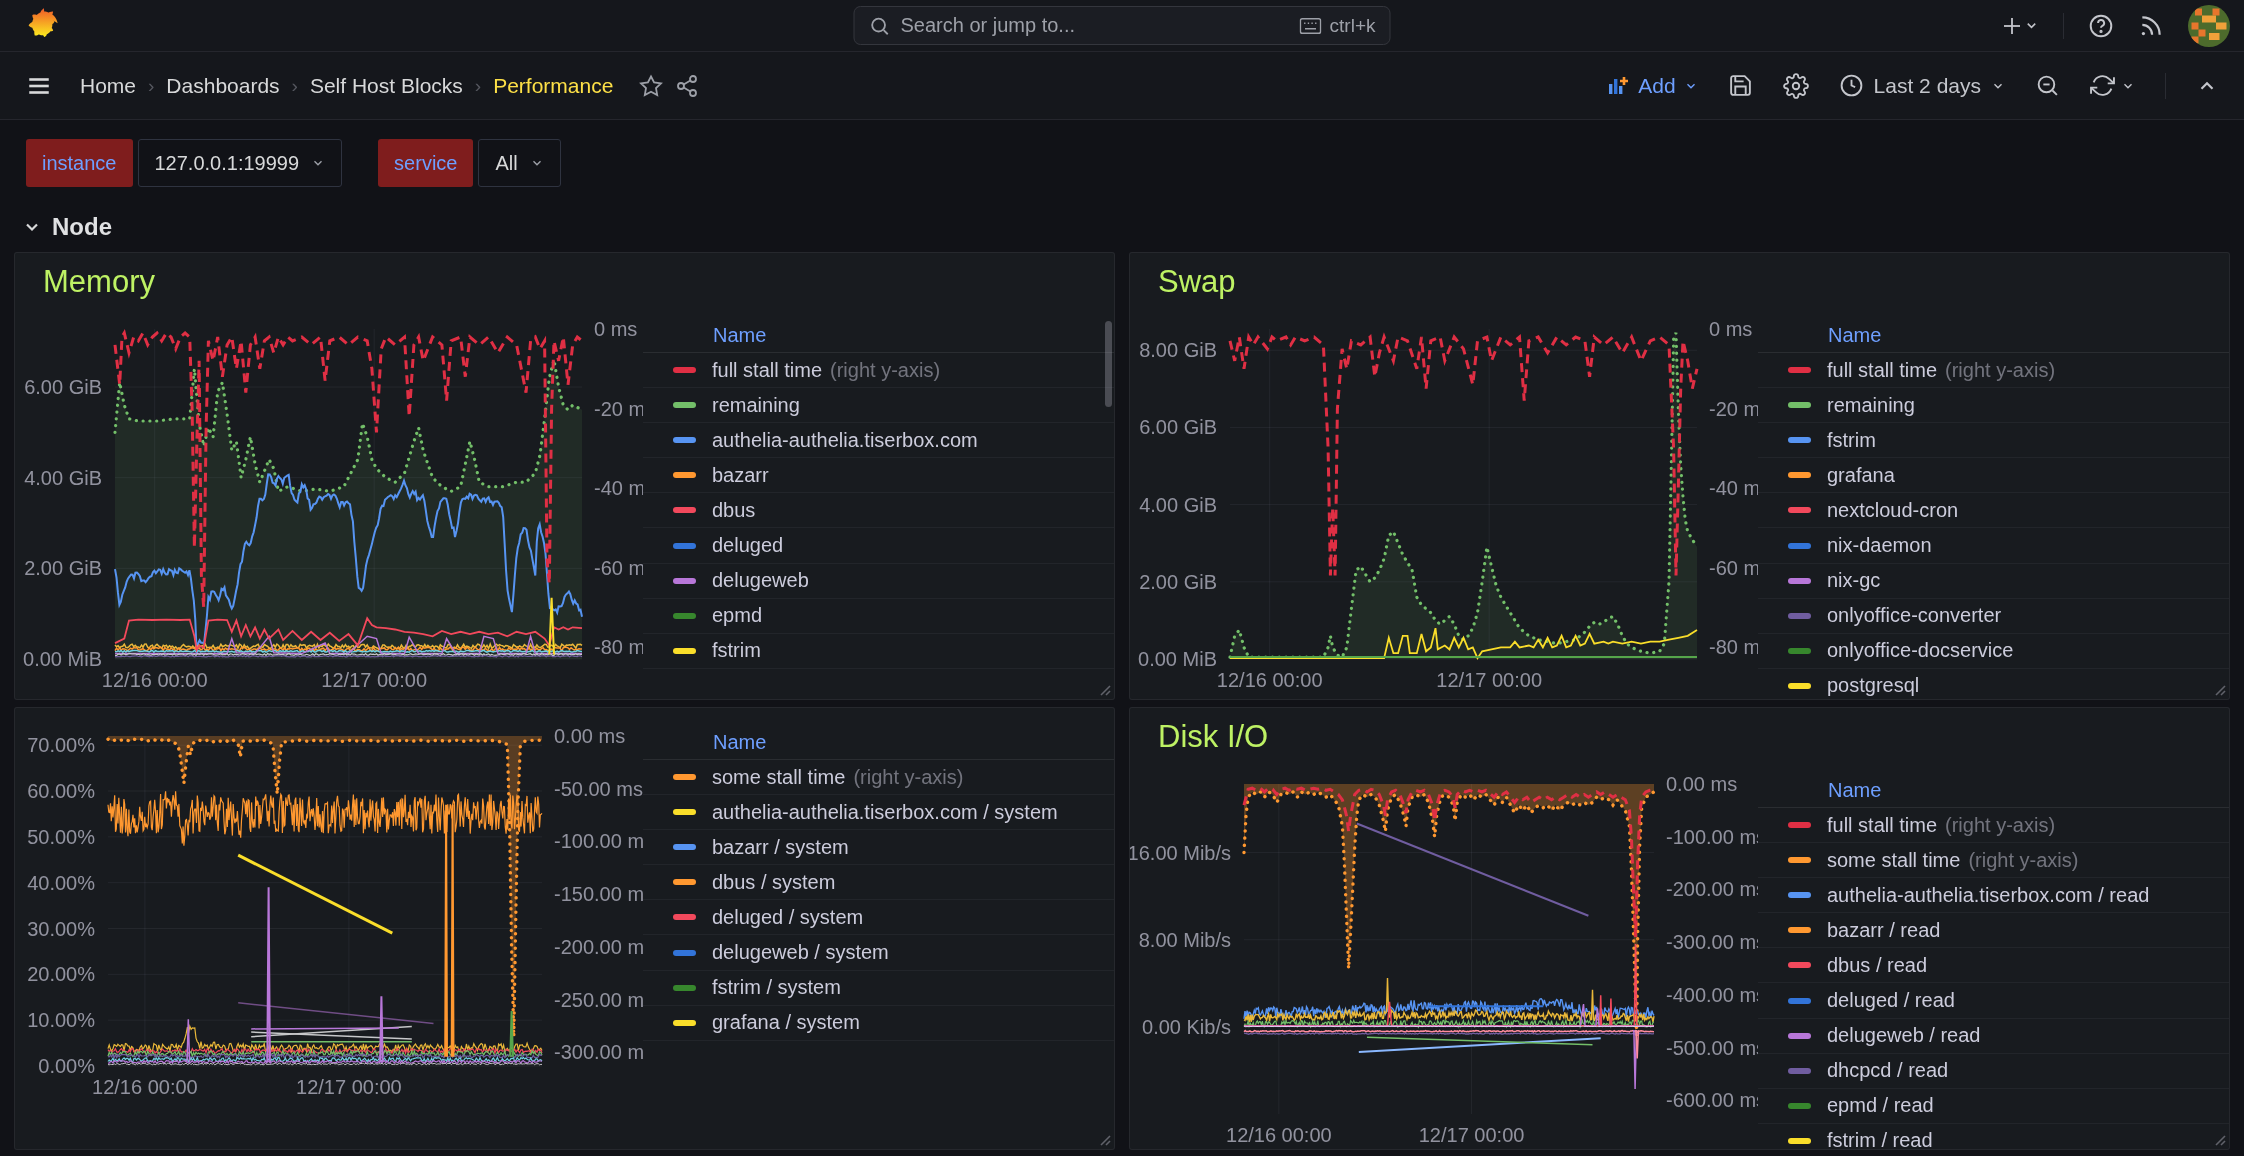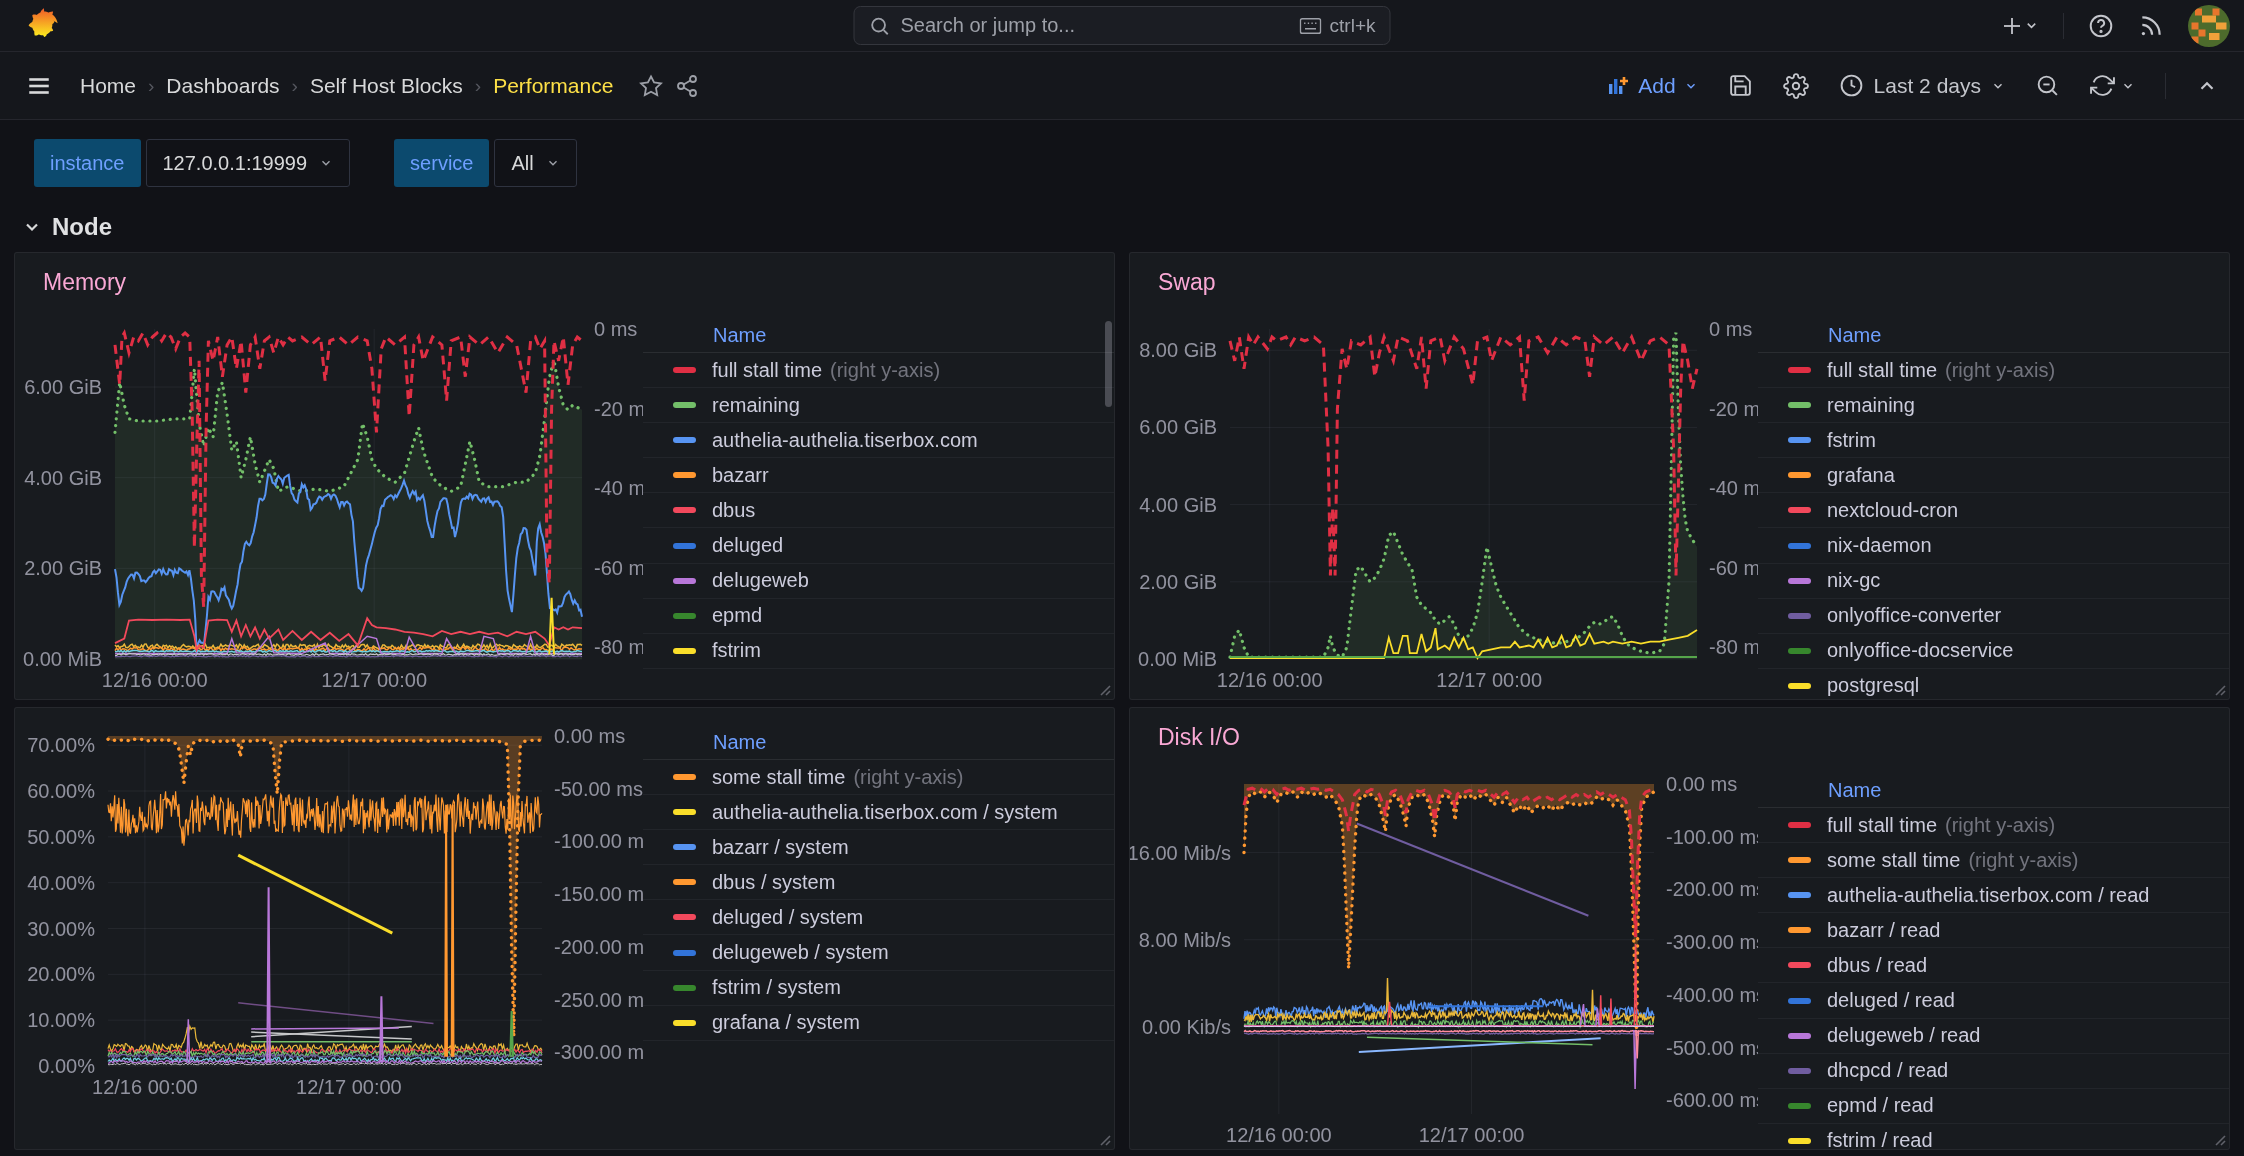--- a/index.html
+++ b/index.html
@@ -26,34 +26,34 @@
   .crumb { color:#D8D9DA; cursor:pointer; }
   .crumb.dim { color:#fde047; cursor:default; }
   .csep { color:#55575F; font-size:19px; }
   .dn-right { margin-left:auto; display:flex; align-items:center; gap:30px; }
   .addbtn { display:flex; align-items:center; gap:8px; color:#6E9FFF; font-size:21px; cursor:pointer; }
   .timebtn { display:flex; align-items:center; gap:10px; color:#C4C6CC; font-size:21px; cursor:pointer; }
   .graybtn { color:#C4C6CC; cursor:pointer; display:flex; align-items:center; gap:6px; }
   
   .vars { display:flex; align-items:center; gap:14px; padding:19px 0 0 26px; }
   .vargroup { display:flex; align-items:stretch; gap:5px; }
-  .varlabel { background:#0c4a6e; border-radius:3px; color:#6E9FFF; font-size:20px;
-    display:flex; align-items:center; padding:0 16px; height:48px; cursor:pointer;margin-left:8px; }
+  .varlabel { background:#7f1d1d; border-radius:3px; color:#6E9FFF; font-size:20px;
+    display:flex; align-items:center; padding:0 16px; height:48px; cursor:pointer; }
   .varvalue { border:1px solid #2F3340; background:#111217; border-radius:3px; color:#D8D9DA; font-size:20px;
     display:flex; align-items:center; gap:12px; padding:0 16px; height:48px; cursor:pointer; }
   .chev { color:#9DA0A8; }
   
   .section-head { display:flex; align-items:center; gap:10px; margin:26px 0 0 22px; cursor:pointer;
     color:#E0E1E3; font-size:24px; font-weight:600; }
   
   #panels { position:absolute; left:14px; top:252px; width:2216px;
     display:grid; grid-template-columns:1101px 1101px; grid-template-rows:448px 443px; column-gap:14px; row-gap:7px; }
   .panel { position:relative; background:#181B1F; border:1px solid rgba(204,204,220,0.08); border-radius:3px; overflow:hidden; }
   .p-head { height:48px; display:flex; align-items:center; padding:10px 14px 0 28px; }
-  .p-title { font-size:23px; color:#f9a8d4; font-weight:500; cursor:pointer; }
+  .p-title { font-size:31px; color:#bef264; font-weight:500; cursor:pointer; }
   .kebab { margin-left:auto; cursor:pointer; color:#9DA0A8; }
   .p-body { display:flex; height:calc(100% - 48px); }
   .chart { width:628px; position:relative; flex:none; }
   .chart text { font-family:"Liberation Sans",sans-serif; font-size:20px; fill:rgba(204,204,220,0.68); }
   .legend { flex:1; padding-top:18px; position:relative; overflow:hidden; font-size:20px; }
   .lg-head { height:34px; color:#6E9FFF; padding-left:70px; border-bottom:1px solid rgba(204,204,220,0.10);
     display:flex; align-items:center; cursor:pointer; }
   .lg-row { height:35.1px; display:flex; align-items:center; padding-left:30px; gap:16px;
     border-bottom:1px solid rgba(204,204,220,0.06); cursor:pointer; }
   .swatch { width:23px; height:6px; border-radius:3px; flex:none; }

